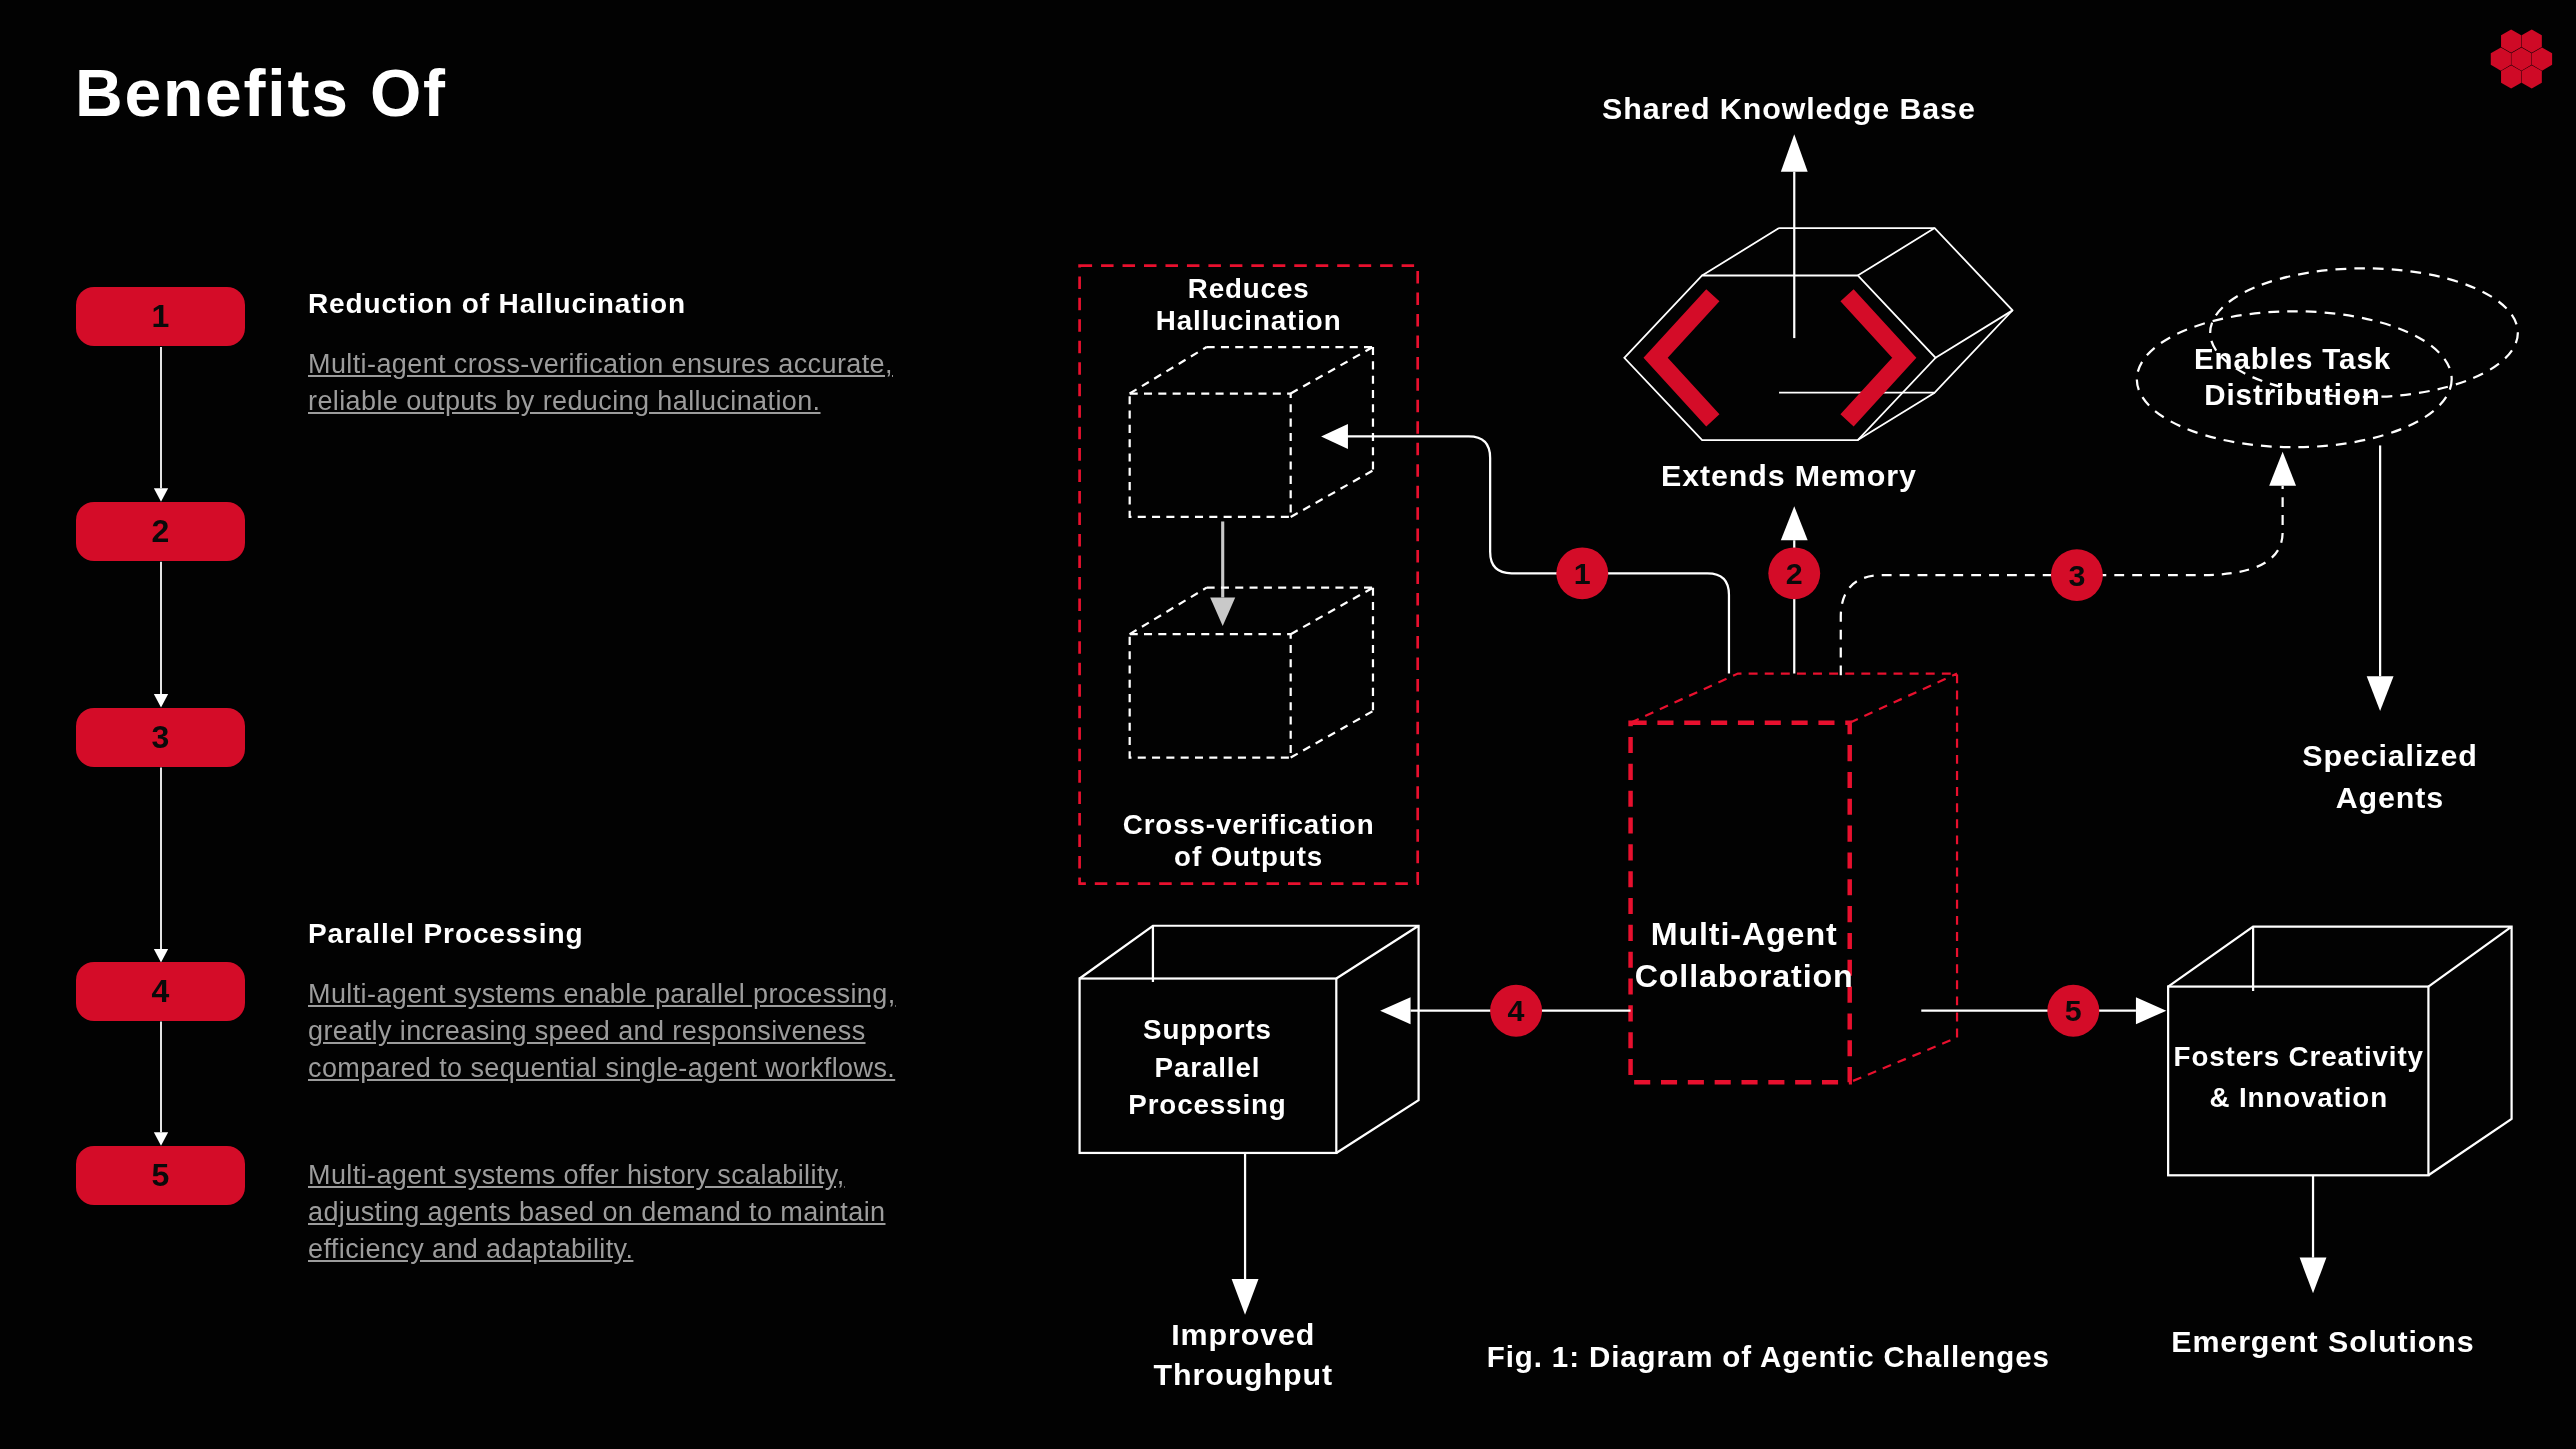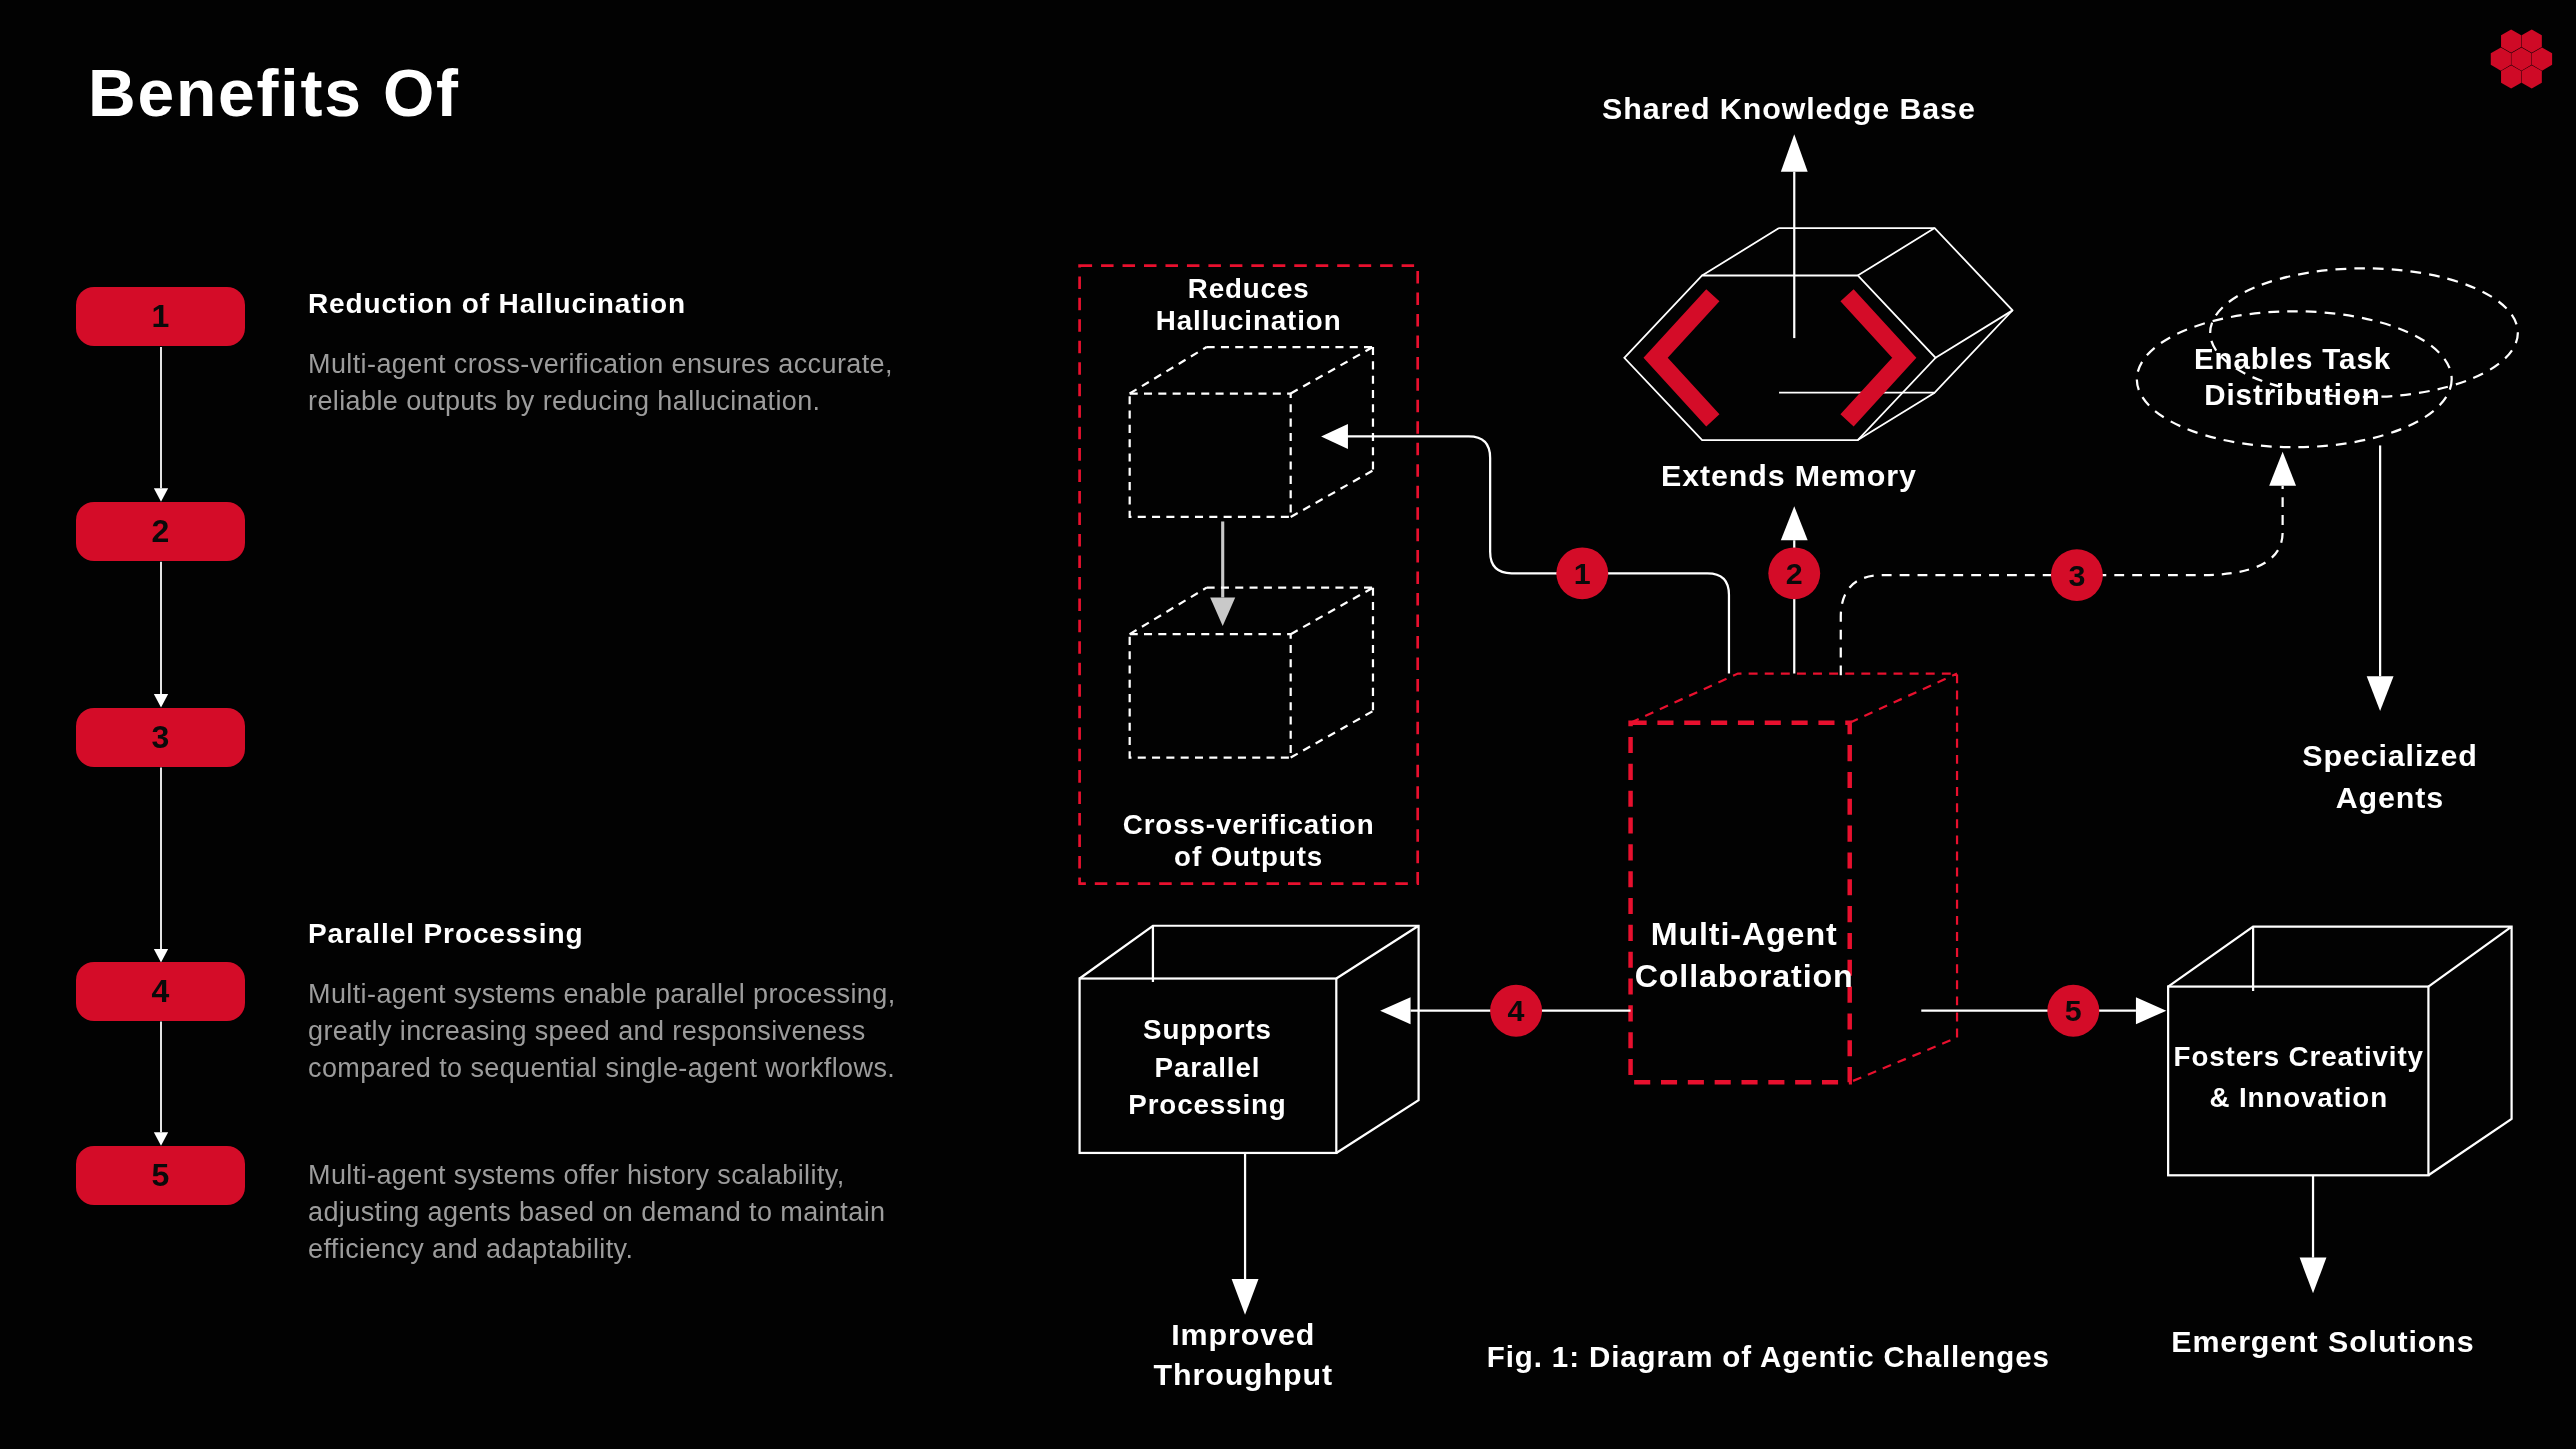--- a/index.html
+++ b/index.html
@@ -2,33 +2,33 @@
 <html style="font-size:14.3px"><head>
 <meta charset="utf-8">
 <style>
   html,body{margin:0;padding:0;background:#000;}
   .canvas{
     position:relative;width:2576px;height:1449px;background:#020202;
     overflow:hidden;font-family:"Liberation Sans",sans-serif;
   }
   
   .title{position:absolute;left:75px;top:47px;color:#fff;font-size:66px;
-    font-weight:700;line-height:93px;letter-spacing:1.8px;margin-left:13px;}
+    font-weight:700;line-height:93px;letter-spacing:1.8px;}
   
   .pill{position:absolute;left:76px;width:169px;height:59px;background:#d40c28;
     border-radius:18px;display:flex;align-items:center;justify-content:center;
     color:#0a0a0a;font-size:32px;font-weight:700;}
   .pill.p1{top:287px}.pill.p2{top:502px}.pill.p3{top:708px}
   .pill.p4{top:962px}.pill.p5{top:1146px}
   .benefit{position:absolute;left:284px;width:626px;margin-left:24px;}
   .benefit.g1{top:284px}.benefit.g2{top:501px}.benefit.g3{top:744px}
   .benefit.g4{top:914px}.benefit.g5{top:1134px}
   .bh{color:#ffffff;font-size:28px;font-weight:700;line-height:39px;letter-spacing:0.9px;}
   .bp{color:#9c9c9c;font-size:27px;font-weight:400;line-height:37px;
-    letter-spacing:0.4px;margin-top:23px;}
+    letter-spacing:0.4px;margin-top:23px;text-decoration:underline;}
   
   svg.diagram{position:absolute;left:0;top:0;width:2576px;height:1449px;}
   .ln{stroke:#ffffff;stroke-width:2.5;fill:none;}
   .ln-thin{stroke:#ffffff;stroke-width:2;fill:none;}
   .ln-dash{stroke:#ffffff;stroke-width:2.5;fill:none;stroke-dasharray:11 9;}
   .cube{stroke:#ffffff;stroke-width:2.5;fill:none;stroke-dasharray:9 7;}
   .red-cont{stroke:#e8102e;stroke-width:3;fill:none;stroke-dasharray:14 10;}
   .red-front{stroke:#e8102e;stroke-width:5;fill:none;stroke-dasharray:18 12;}
   .red-back{stroke:#e8102e;stroke-width:2.5;fill:none;stroke-dasharray:10 8;}
   .ell{stroke:#ffffff;stroke-width:2.5;fill:none;stroke-dasharray:12 9;}

